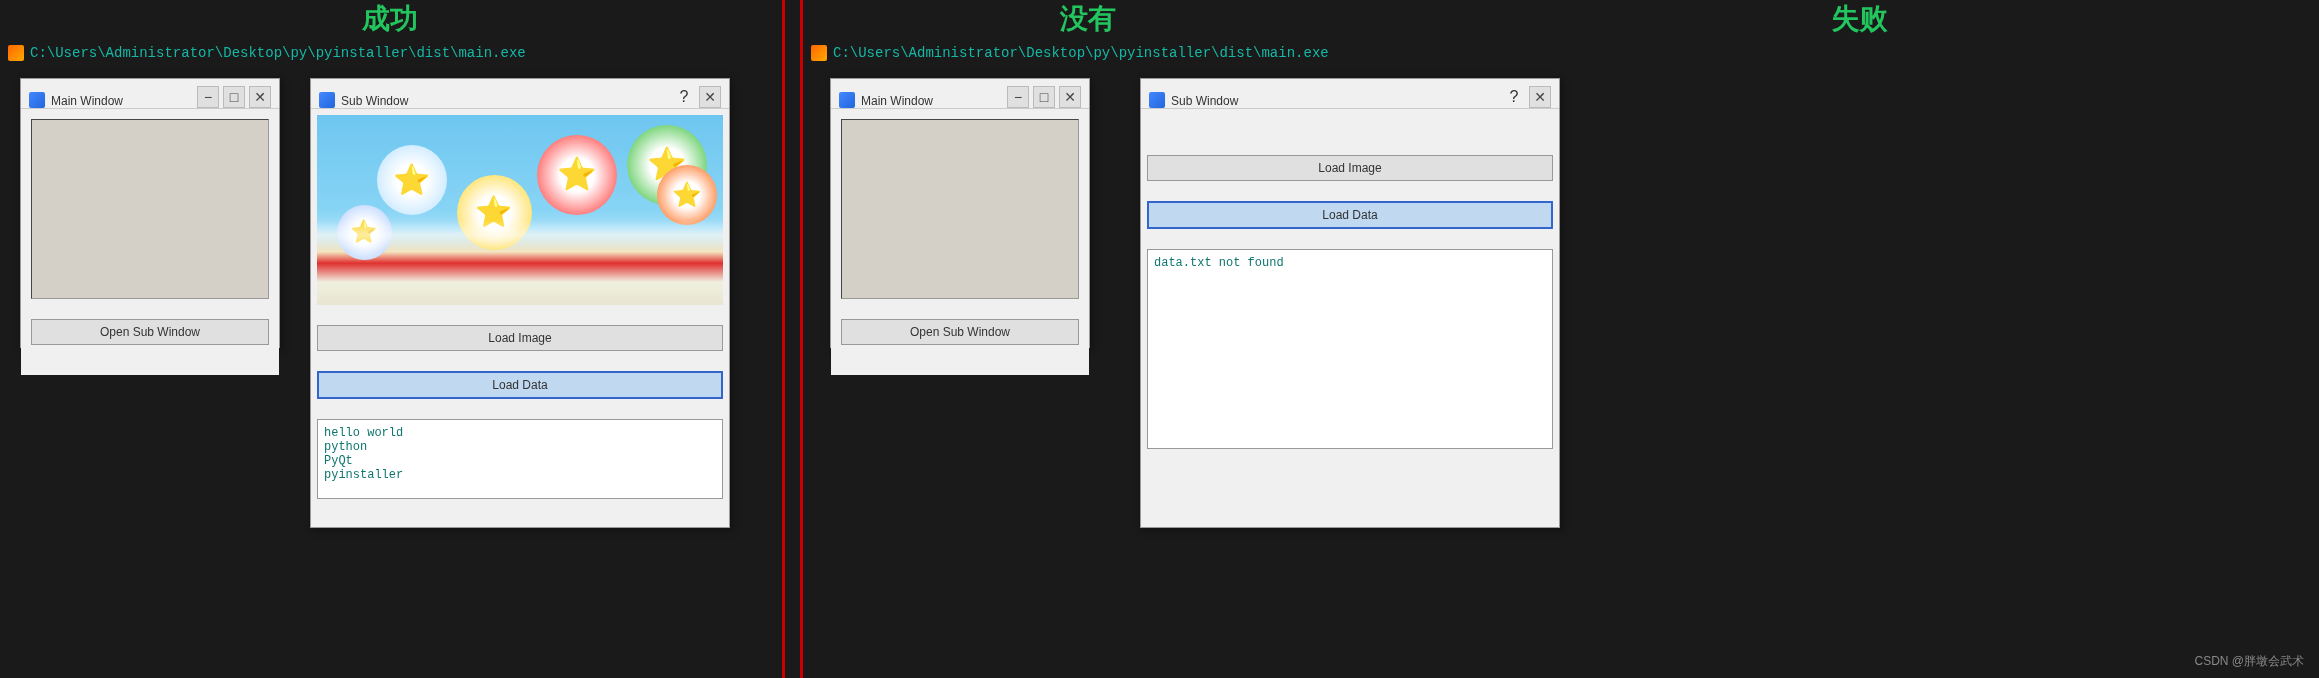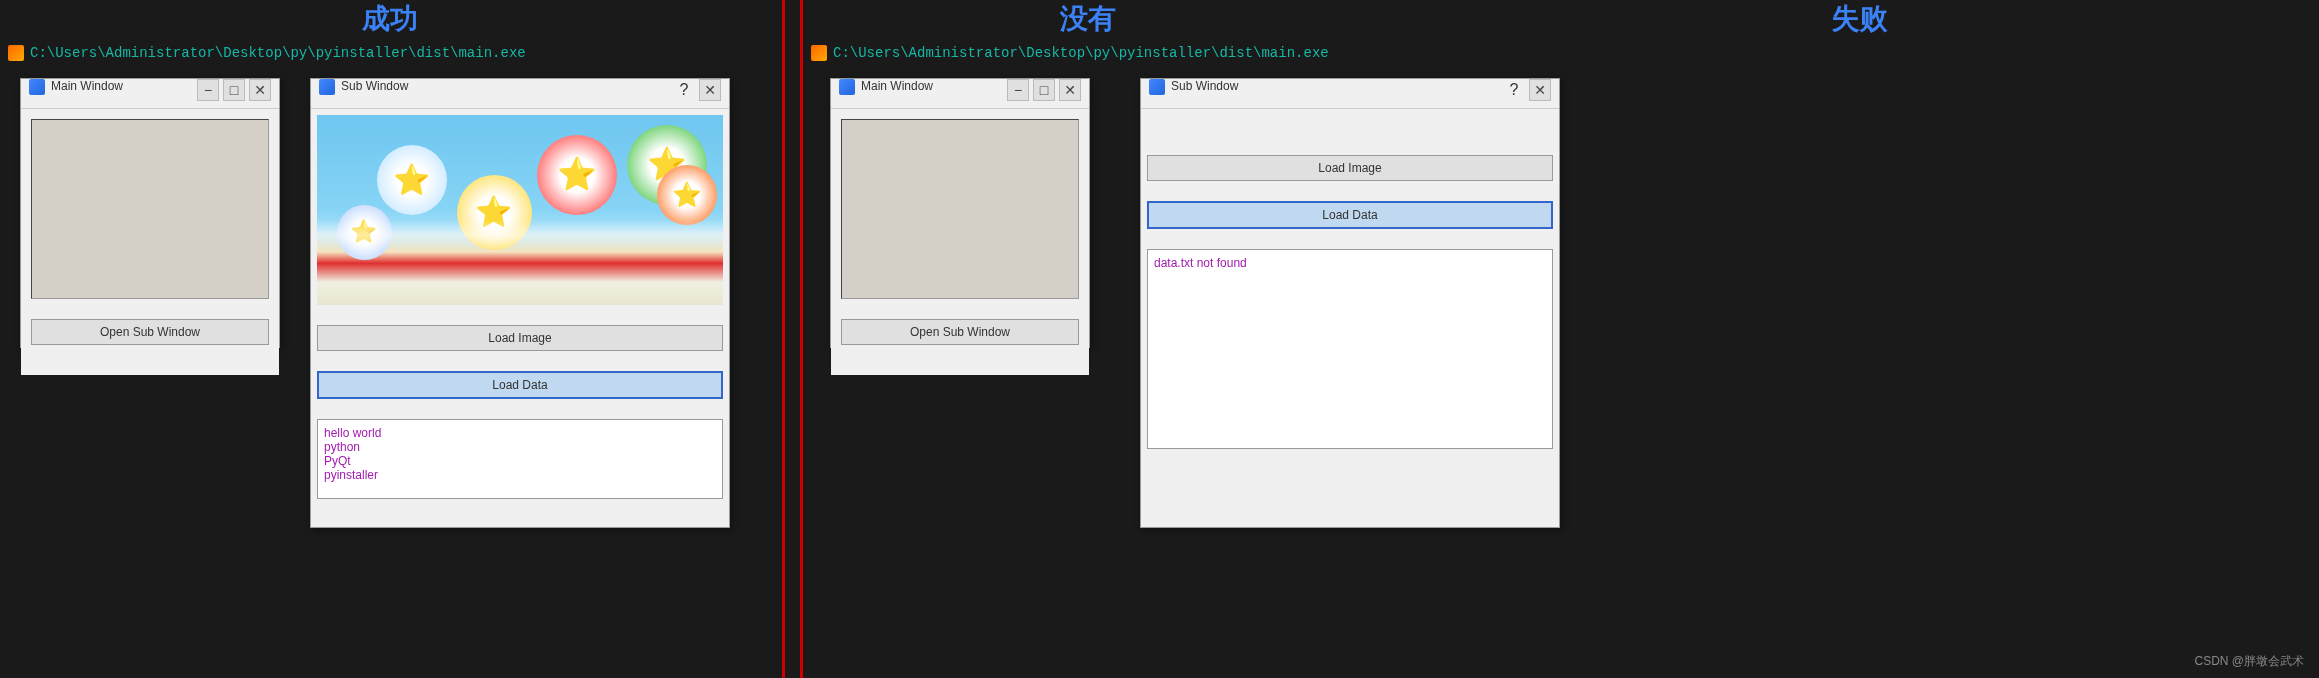--- a/index.html
+++ b/index.html
@@ -12,21 +12,21 @@
       overflow: hidden;
       position: relative;
     }
 
     
     .top-label {
       position: absolute;
       top: 0;
       font-size: 28px;
       font-weight: bold;
-      color: #3b82f6;
+      color: #22c55e;
       text-align: center;
       z-index: 10;
     }
 
     #label-success {
       left: 0;
       width: 780px;
     }
 
     #label-no {
@@ -78,21 +78,21 @@
       position: absolute;
       background: #f0f0f0;
       border: 1px solid #999;
       box-shadow: 2px 2px 8px rgba(0,0,0,0.4);
     }
 
     .win-titlebar {
       background: #f0f0f0;
       height: 30px;
       display: flex;
-      align-items: flex-start;
+      align-items: flex-end;
       padding: 0 8px;
       border-bottom: 1px solid #ccc;
       gap: 6px;
     }
 
     .win-titlebar .title-icon {
       width: 16px;
       height: 16px;
       background: linear-gradient(135deg, #4488ff, #2266dd);
       border-radius: 2px;
@@ -182,22 +182,22 @@
         #ffffff 30px
       );
     }
 
     
     .text-area {
       background: white;
       border: 1px solid #999;
       padding: 6px;
       font-size: 12px;
-      font-family: Liberation Sans, sans-serif;
-      color: #a21caf;
+      font-family: Liberation Mono, monospace;
+      color: #0f766e;
       min-height: 80px;
     }
 
     
     .win-btn.question {
       background: transparent;
       border: none;
       font-size: 16px;
       color: #333;
     }

